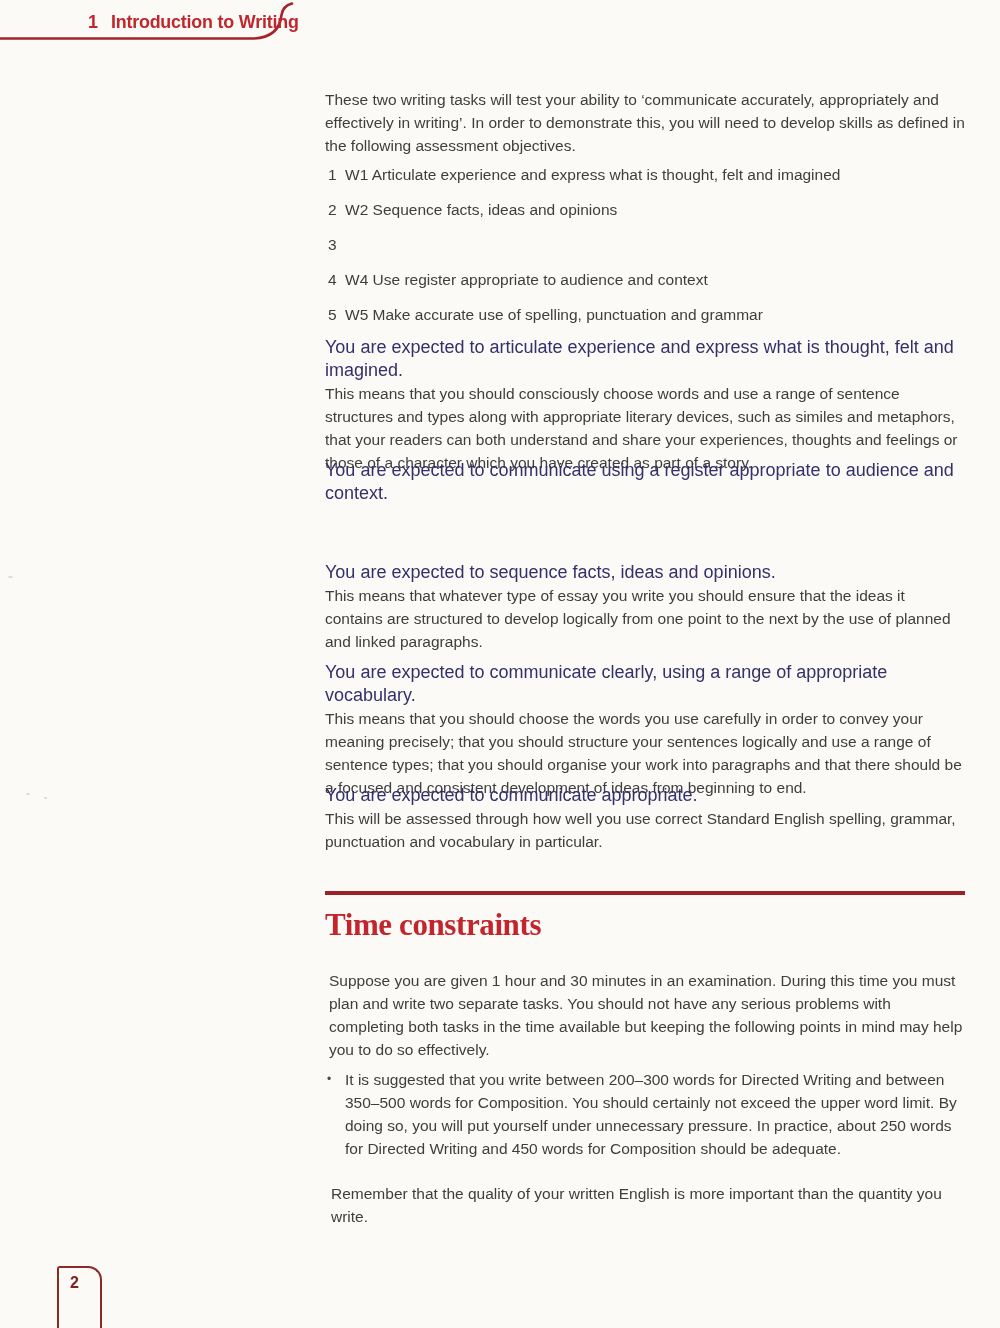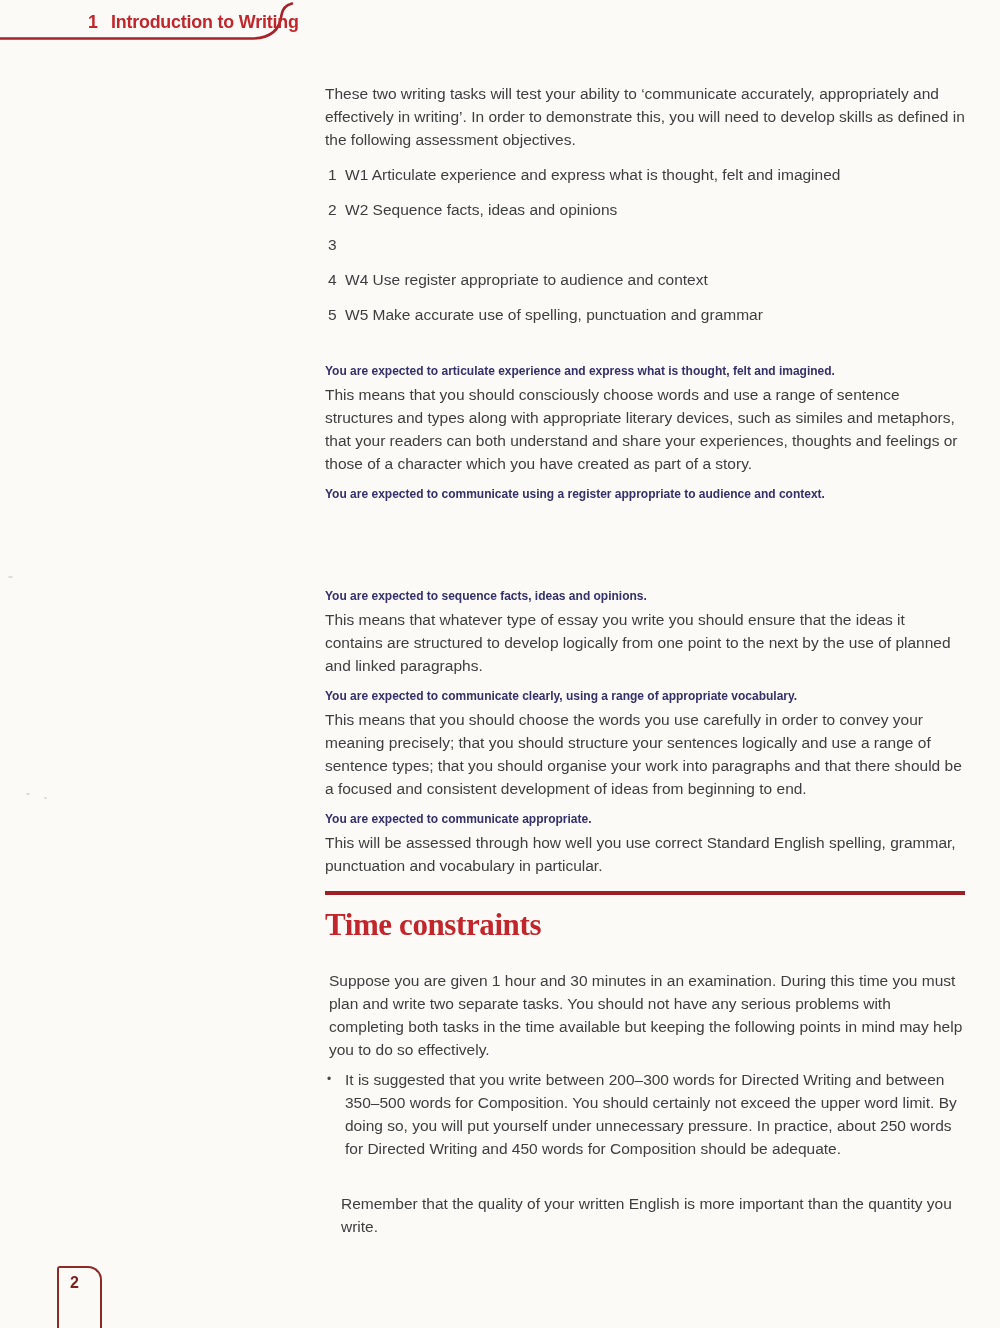--- a/index.html
+++ b/index.html
@@ -27,21 +27,21 @@
   .column{position:absolute;left:325px;top:82px;width:640px;}
   .body-text{
     color:#3f3e3e;font-size:15.5px;line-height:23px;
   }
   .abs{position:absolute;left:0;width:640px;}
   
   .objective{display:flex;margin-bottom:12px;}
   .objective .num{width:17px;flex:0 0 17px;padding-left:3px;color:#3f3e3e;font-size:15.5px;line-height:23px;}
   
   .exp-heading{
-    color:#34306a;font-weight:700;font-size:12px;line-height:23px;margin-top:24px;
+    color:#34306a;font-weight:400;font-size:18px;line-height:23px;
   }
   
   .rule{height:4px;background:#9c2025;width:640px;}
   .tc-heading{
     color:#c2262c;font-weight:700;font-size:31px;letter-spacing:-0.4px;
     line-height:34px;
   }
   .bullet-row{display:flex;}
   .bullet-row .marker{flex:0 0 18px;width:18px;padding-left:2px;font-size:12px;line-height:23px;color:#4a4a4a;}
   .indent{margin-left:18px;width:622px;}
@@ -73,21 +73,21 @@
       <span>Introduction to Writing</span>
     </div>
   </div>
 
   <div class="speck" style="left:8px;top:576px;width:5px;height:2px;"></div>
   <div class="speck" style="left:26px;top:793px;width:4px;height:2px;"></div>
   <div class="speck" style="left:44px;top:797px;width:3px;height:2px;"></div>
 
   <div class="column">
 
-    <p class="abs body-text" style="top:0;margin:0;">These two writing tasks will test your ability to ‘communicate accurately, appropriately and effectively in writing’. In order to demonstrate this, you will need to develop skills as defined in the following assessment objectives.</p>
+    <p class="abs body-text" style="top:6px;margin:0;">These two writing tasks will test your ability to ‘communicate accurately, appropriately and effectively in writing’. In order to demonstrate this, you will need to develop skills as defined in the following assessment objectives.</p>
 
     <div class="abs" style="top:81px;">
       <div class="objective">
         <span class="num">1</span>
         <span class="body-text">W1 Articulate experience and express what is thought, felt and imagined</span>
       </div>
       <div class="objective">
         <span class="num">2</span>
         <span class="body-text">W2 Sequence facts, ideas and opinions</span>
       </div>
@@ -132,21 +132,21 @@
 
     <h1 class="abs tc-heading" style="top:826px;margin:0;font-family:Liberation Serif, serif;">Time constraints</h1>
 
     <p class="abs body-text" style="top:883px;margin:4px;">Suppose you are given 1 hour and 30 minutes in an examination. During this time you must plan and write two separate tasks. You should not have any serious problems with completing both tasks in the time available but keeping the following points in mind may help you to do so effectively.</p>
 
     <div class="abs bullet-row" style="top:986px;">
       <span class="marker">•</span>
       <span class="body-text" style="width:622px;">It is suggested that you write between 200–300 words for Directed Writing and between 350–500 words for Composition. You should certainly not exceed the upper word limit. By doing so, you will put yourself under unnecessary pressure. In practice, about 250 words for Directed Writing and 450 words for Composition should be adequate.</span>
     </div>
 
-    <p class="abs body-text indent" style="top:1094px;margin:16px;">Remember that the quality of your written English is more important than the quantity you write.</p>
+    <p class="abs body-text indent" style="top:1094px;margin:6px;">Remember that the quality of your written English is more important than the quantity you write.</p>
 
   </div>
 
   <div class="page-num-box">
     <span class="num">2</span>
   </div>
 
 </div>
 
 </body></html>

